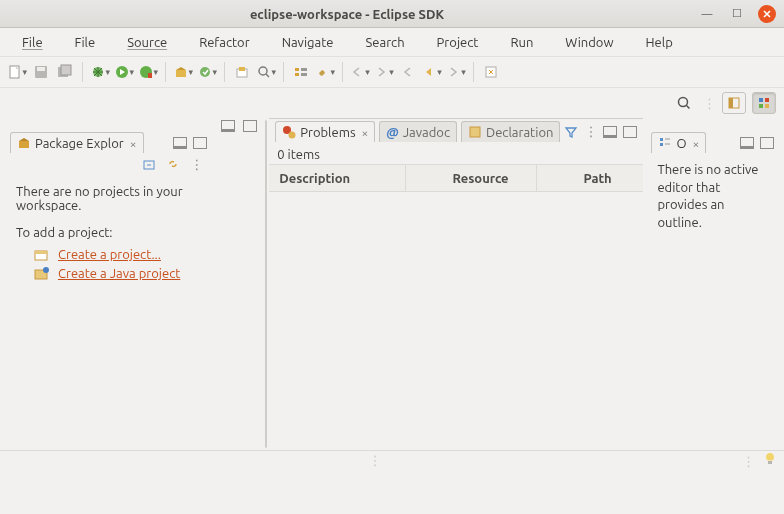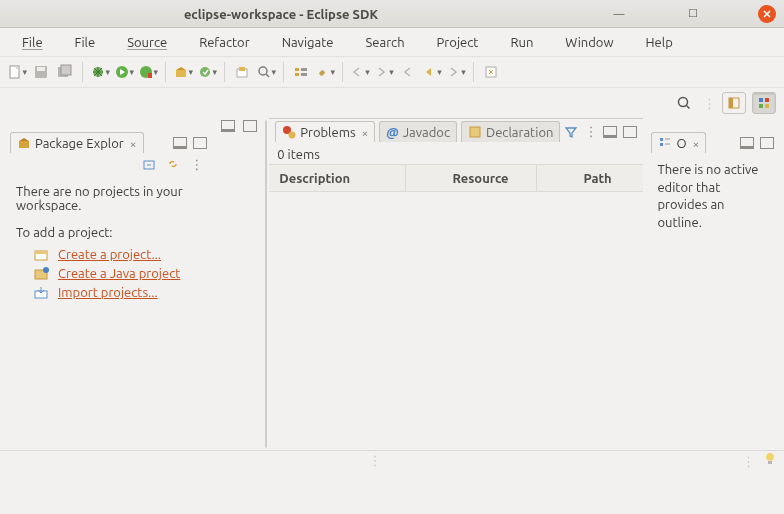--- a/index.html
+++ b/index.html
@@ -1,17 +1,17 @@
 <!DOCTYPE html>
 <html><head>
 <meta charset="utf-8">
 <style>
 * { box-sizing: border-box; margin: 0; padding: 0; }
 body { font-family: "Ubuntu", "Segoe UI", sans-serif; font-size: 13px; color: #3c3c3c; background: #f2f1f0; width: 784px; height: 514px; overflow: hidden; }
-.titlebar { height: 28px; background: linear-gradient(#e8e7e5, #dedcd9); display: flex; align-items: center; padding: 0 8px; border-bottom: 1px solid #c6c3bf; gap: 44px; }
+.titlebar { height: 28px; background: linear-gradient(#e8e7e5, #dedcd9); display: flex; align-items: center; padding: 0 8px; border-bottom: 1px solid #c6c3bf; }
 .titlebar .title { flex: 1; text-align: center; font-weight: bold; color: #4b4a47; }
 .win-btn { width: 18px; height: 18px; border-radius: 50%; margin-left: 12px; display: flex; align-items: center; justify-content: center; font-size: 11px; }
 .win-close { background: #e95420; color: #fff; }
 .win-sq, .win-min { color: #5a5955; }
 .menubar { display: flex; gap: 4px; padding: 4px 8px; background: #f2f1f0; }
 .menubar span { padding: 3px 7px; cursor: default; }
 .menubar .mn { text-decoration: underline; text-decoration-color: rgba(0,0,0,0.35); text-underline-offset: 2px; }
 .toolbar { display: flex; align-items: center; gap: 2px; padding: 4px 6px; border-top: 1px solid #e3e1de; border-bottom: 1px solid #e3e1de; background: #f2f1f0; }
 .tb-btn { width: 22px; height: 22px; display: flex; align-items: center; justify-content: center; border: 1px solid transparent; border-radius: 2px; }
 .tb-sep { width: 1px; height: 20px; background: #d5d3cf; margin: 0 4px; }
@@ -258,27 +258,20 @@
           </svg>
         <span class="link">Create a project...</span>
       </div>
       <div class="link-row">
         <svg width="16" height="14">
             <rect x="1" y="4" width="12" height="9" fill="#e8c879" stroke="#c79a42"></rect>
             <circle cx="12" cy="4" r="3" fill="#4a81c4"></circle>
           </svg>
         <span class="link">Create a Java project</span>
       </div>
-      <div class="link-row">
-        <svg width="16" height="14">
-            <rect x="1" y="6" width="12" height="7" fill="#fff" stroke="#5a8fc9"></rect>
-            <path d="M7 2v6M4 5l3 3 3-3" stroke="#5a8fc9" fill="none"></path>
-          </svg>
-        <span class="link">Import projects...</span>
-      </div>
     </div>
   </div>
 
   <div class="editor-area">
     <div class="editor-top">
       <span class="mini" style="border-bottom-width:3px"></span>
       <span class="mini"></span>
     </div>
     <div class="editor-canvas"></div>
 

